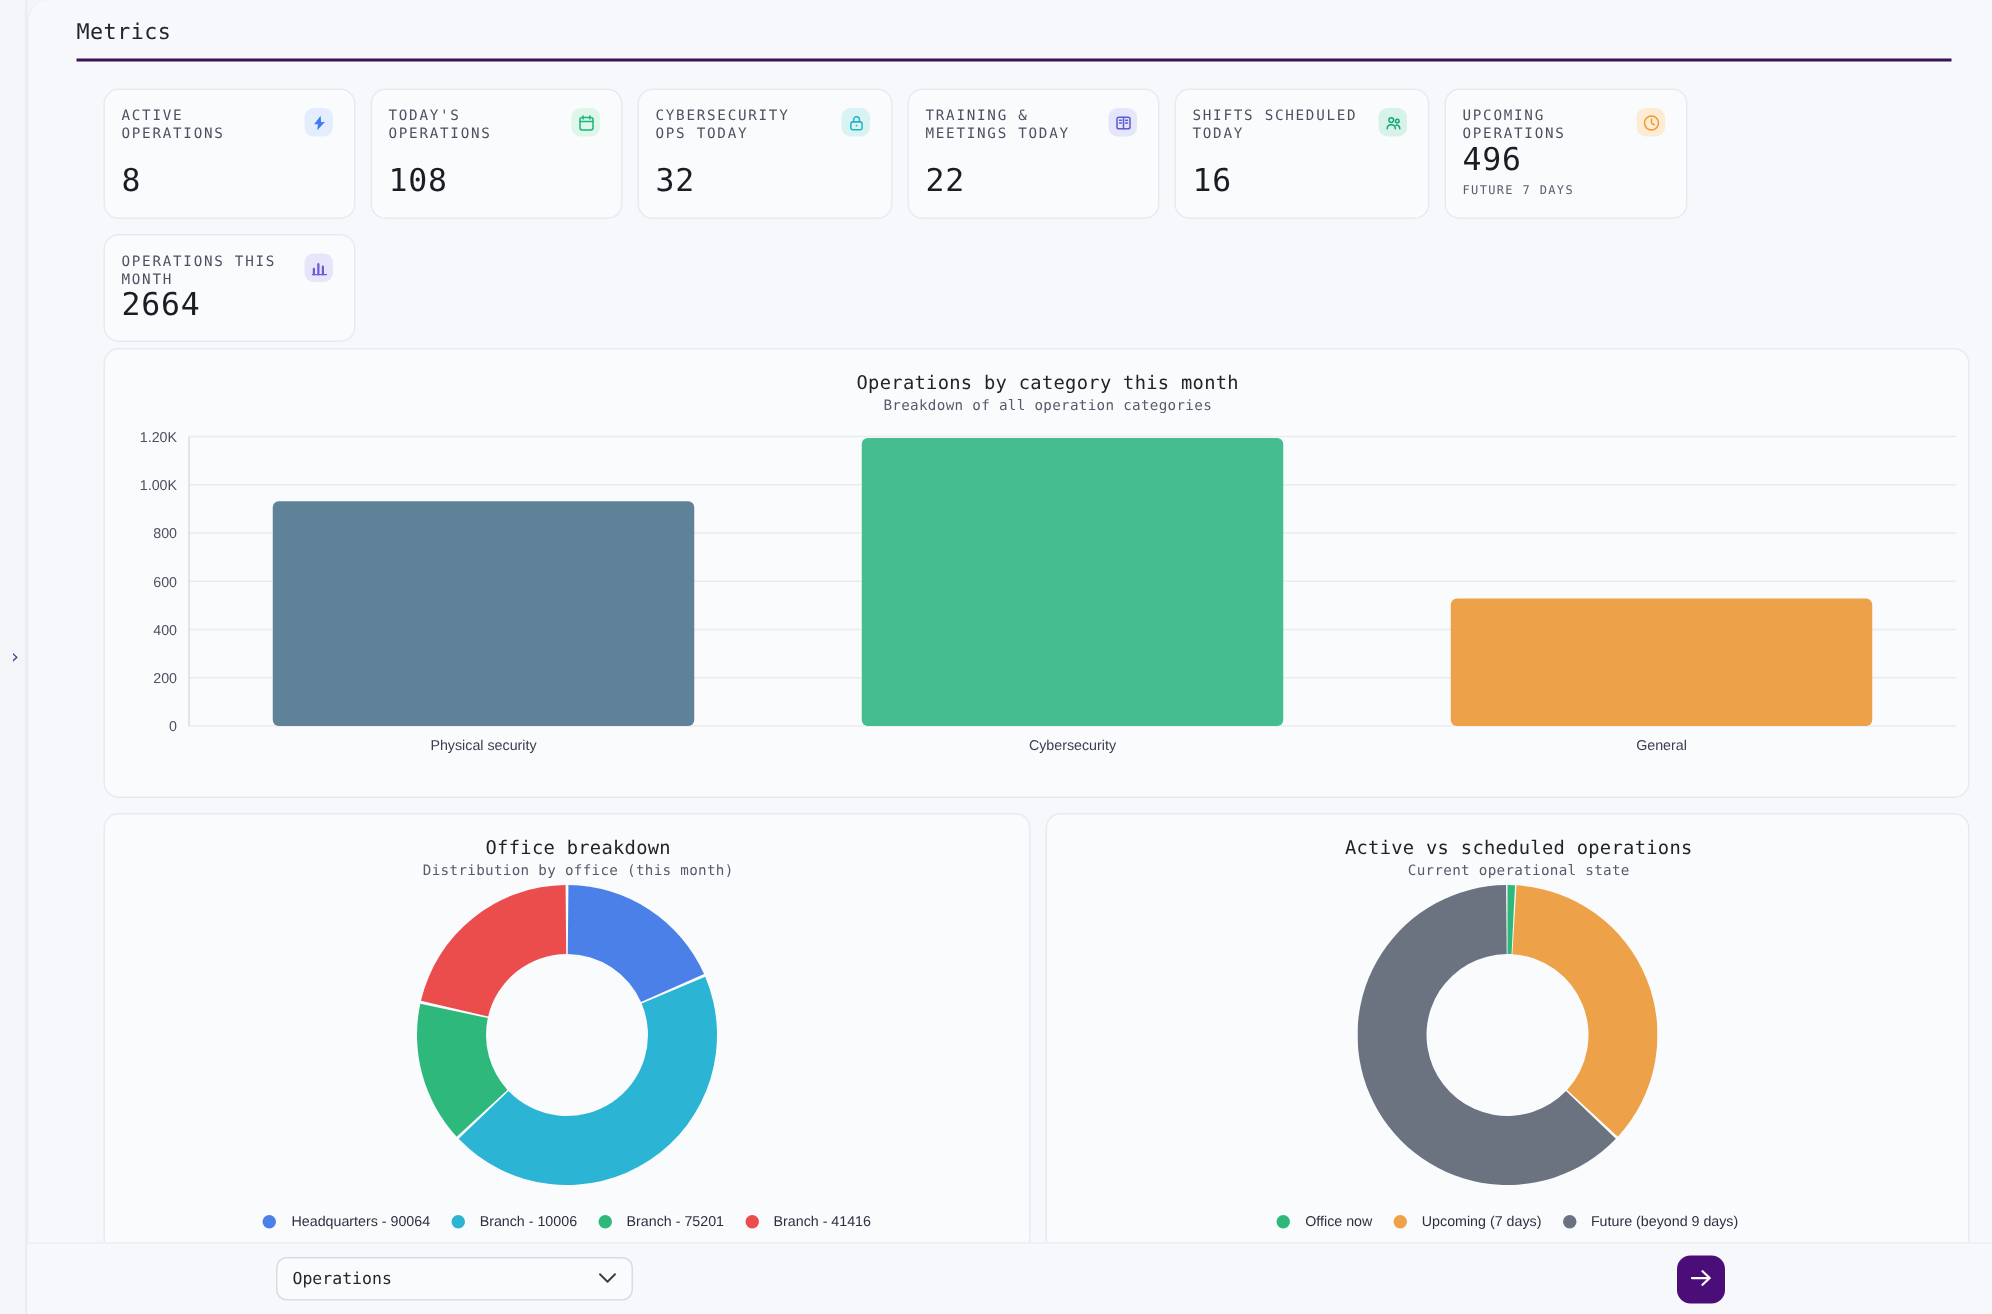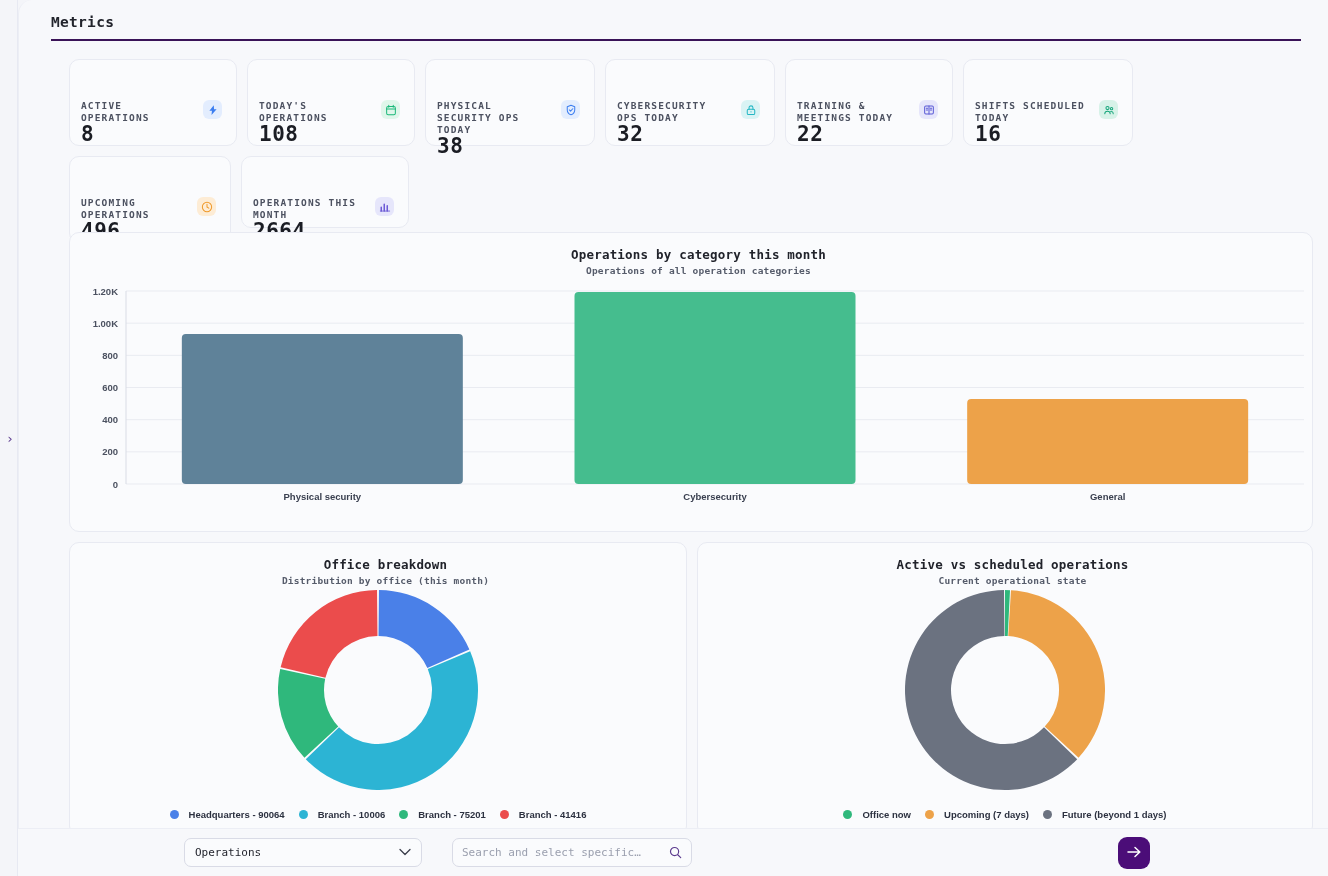--- a/index.html
+++ b/index.html
@@ -28,21 +28,20 @@
     color: #5b3a8e; font-size: 13px; line-height: 1;
     cursor: pointer;
   }
   #panel {
     position: absolute; left: 18px; top: 0;
     width: 1310px; height: 839px;
     background: #f7f8fb;
     border-top-left-radius: 14px;
     border-left: 1px solid #eceef5;
     overflow: hidden;
-    font-weight: bold;
   }
 
   
   #header {
     position: absolute; left: 32px; top: 8px; width: 1250px;
   }
   #page-title {
     font-size: 14.5px; color: #22242c; letter-spacing: .3px;
     padding: 6px 0 9px 0;
   }
@@ -61,21 +60,20 @@
     border: 1px solid #e8eaf2;
     border-radius: 10px;
     padding: 12px 14px 14px 11px;
     height: 87px;
     position: relative;
     display: flex; flex-direction: column;
   }
   .metric-head {
     display: flex; align-items: flex-start; justify-content: space-between;
     gap: 10px;
-    margin-top: 28px;
   }
   .metric-label {
     font-size: 9.5px; letter-spacing: 1.15px; color: #4c5160;
     text-transform: uppercase; line-height: 1.25; max-width: 130px;
   }
   .metric-icon {
     width: 19px; height: 19px; border-radius: 6px;
     display: flex; align-items: center; justify-content: center;
     flex: 0 0 auto;
   }
@@ -215,32 +213,20 @@
             <div class="metric-label">TODAY'S OPERATIONS</div>
             <div class="metric-icon" style="background:#dff6ea">
               <svg width="12" height="12" viewBox="0 0 16 16" fill="none" stroke="#1bb87a" stroke-width="1.35" stroke-linecap="round" stroke-linejoin="round">
                 <rect x="2.2" y="3.2" width="11.6" height="11" rx="2"></rect>
                 <path d="M5 1.8v2.6M11 1.8v2.6M2.2 6.6h11.6"></path>
               </svg>
             </div>
           </div>
           <div class="metric-value">108</div>
         </div>
-        <div class="metric m-w3">
-          <div class="metric-head">
-            <div class="metric-label">PHYSICAL SECURITY OPS TODAY</div>
-            <div class="metric-icon" style="background:#e3edfe">
-              <svg width="12" height="12" viewBox="0 0 16 16" fill="none" stroke="#3c7ef0" stroke-width="1.35" stroke-linecap="round" stroke-linejoin="round">
-                <path d="M8 1.6l5 2v4c0 3.3-2.2 5.8-5 6.8-2.8-1-5-3.5-5-6.8v-4z"></path>
-                <path d="M5.8 7.9l1.6 1.6 3-3.2"></path>
-              </svg>
-            </div>
-          </div>
-          <div class="metric-value">38</div>
-        </div>
         <div class="metric m-w4">
           <div class="metric-head">
             <div class="metric-label">CYBERSECURITY OPS TODAY</div>
             <div class="metric-icon" style="background:#d9f3f4">
               <svg width="12" height="12" viewBox="0 0 16 16" fill="none" stroke="#22b6c4" stroke-width="1.35" stroke-linecap="round" stroke-linejoin="round">
                 <rect x="3" y="7" width="10" height="7" rx="1.8"></rect>
                 <path d="M5.4 7V5.1a2.6 2.6 0 015.2 0V7"></path>
                 <circle cx="8" cy="10.4" r=".8" fill="#22b6c4" stroke="none"></circle>
               </svg>
             </div>
@@ -296,21 +282,21 @@
               </svg>
             </div>
           </div>
           <div class="metric-value">2664</div>
         </div>
       </div>
 
     <div class="card" id="bar-card">
       <div class="card-head">
         <div class="card-title">Operations by category this month</div>
-        <div class="card-sub">Operations of all operation categories</div>
+        <div class="card-sub">Breakdown of all operation categories</div>
       </div>
       <div id="bar-plot"><svg width="1244" height="250">
             <line x1="56" y1="203" x2="1234" y2="203" stroke="#e9ebf1" stroke-width="1"></line>
             <text class="axis-text" x="48" y="206.5" text-anchor="end">0</text>
             <line x1="56" y1="170.83333333333334" x2="1234" y2="170.83333333333334" stroke="#e9ebf1" stroke-width="1"></line>
             <text class="axis-text" x="48" y="174.33333333333334" text-anchor="end">200</text>
             <line x1="56" y1="138.66666666666669" x2="1234" y2="138.66666666666669" stroke="#e9ebf1" stroke-width="1"></line>
             <text class="axis-text" x="48" y="142.16666666666669" text-anchor="end">400</text>
             <line x1="56" y1="106.5" x2="1234" y2="106.5" stroke="#e9ebf1" stroke-width="1"></line>
             <text class="axis-text" x="48" y="110" text-anchor="end">600</text>
@@ -379,42 +365,33 @@
           <div class="legend-item">
             <span class="legend-dot" style="background:#2fb87c"></span>
             <span class="legend-text">Office now</span>
           </div>
           <div class="legend-item">
             <span class="legend-dot" style="background:#eda249"></span>
             <span class="legend-text">Upcoming (7 days)</span>
           </div>
           <div class="legend-item">
             <span class="legend-dot" style="background:#6b7280"></span>
-            <span class="legend-text">Future (beyond 1 days)</span>
+            <span class="legend-text">Future (beyond 9 days)</span>
           </div>
         </div>
     </div>
 
   </div>
 
   <div id="bottom-bar">
     <div id="select-wrap">
       <span id="select-value">Operations</span>
       <span id="select-caret">
         <svg width="12" height="8" viewBox="0 0 12 8" fill="none">
             <path d="M1 1.5L6 6.5L11 1.5" stroke="#3b3f4c" stroke-width="1.3" stroke-linecap="round" stroke-linejoin="round"></path>
-          </svg>
-      </span>
-    </div>
-    <div id="search-wrap">
-      <input id="search-input" type="text" placeholder="Search and select specific…" style="">
-      <span id="search-icon">
-        <svg width="13" height="13" viewBox="0 0 14 14" fill="none">
-            <circle cx="6" cy="6" r="4.4" stroke="#5b3a8e" stroke-width="1.25"></circle>
-            <path d="M9.4 9.4L12.6 12.6" stroke="#5b3a8e" stroke-width="1.25" stroke-linecap="round"></path>
           </svg>
       </span>
     </div>
     <button id="submit-btn">
       <span>
         <svg width="16" height="14" viewBox="0 0 16 14" fill="none">
             <path d="M2 7H13.5M9 2.5L13.8 7L9 11.5" stroke="#ffffff" stroke-width="1.5" stroke-linecap="round" stroke-linejoin="round"></path>
           </svg>
       </span>
     </button>

